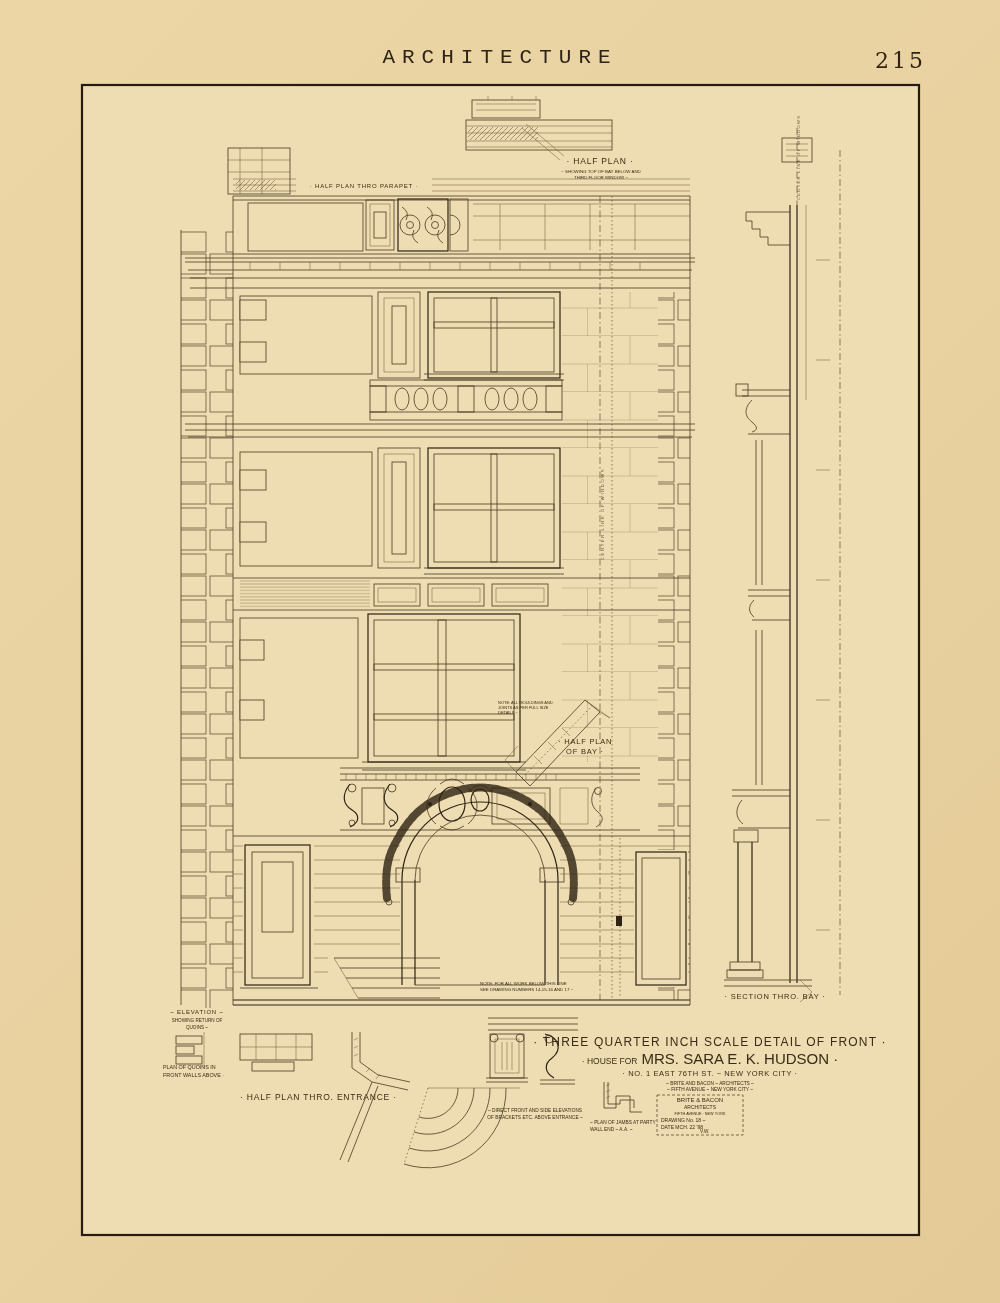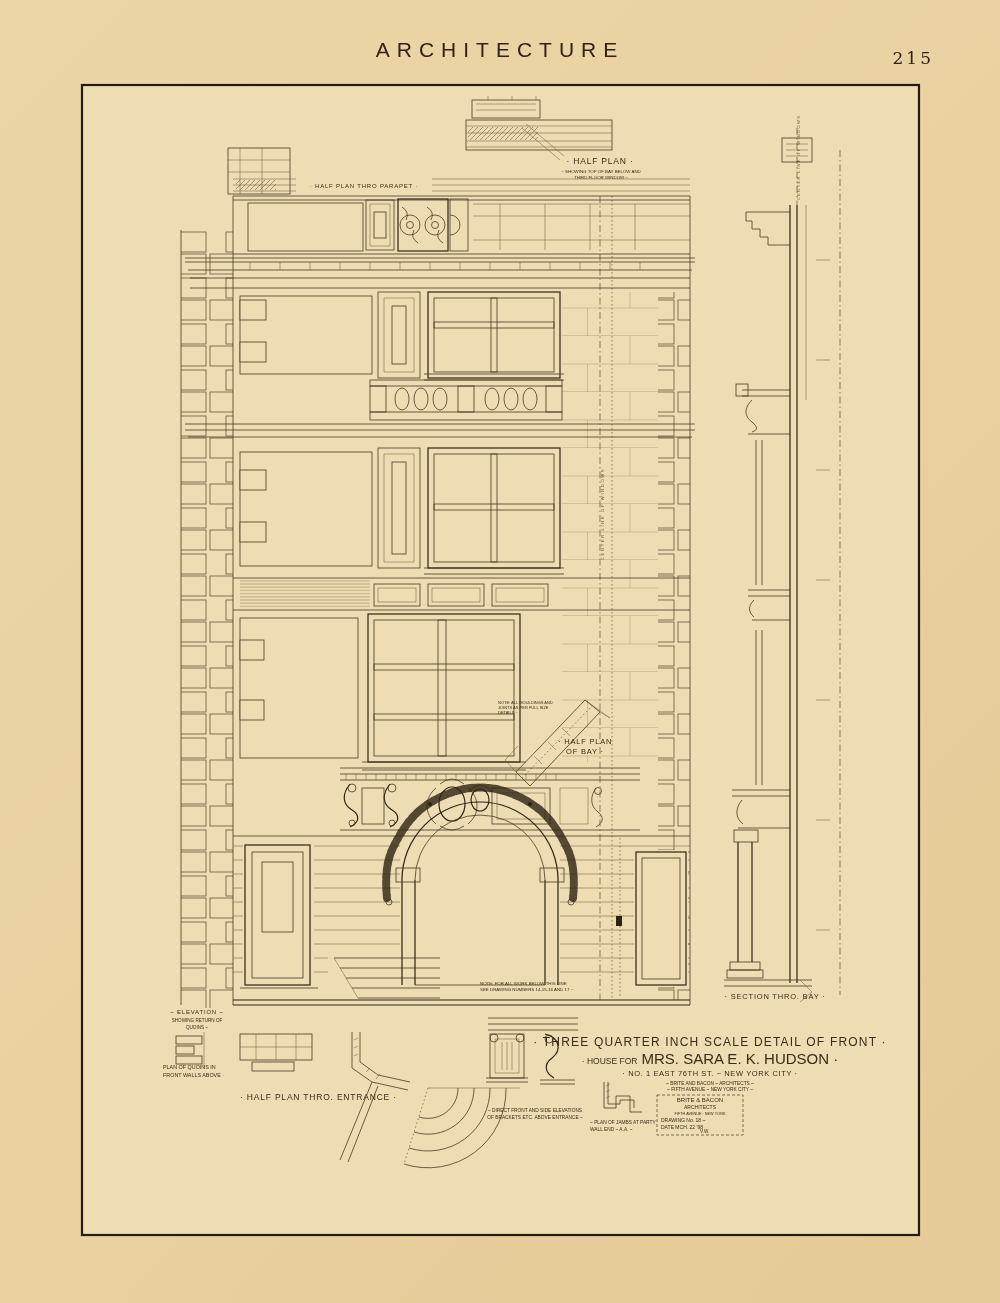--- a/index.html
+++ b/index.html
@@ -2,26 +2,26 @@
 <html><head>
 <meta charset="utf-8">
 <style>
   html,body{margin:0;padding:0;}
   body{
     width:1000px;height:1303px;position:relative;
     background:linear-gradient(135deg,#ecd6a6 0%,#e9d1a0 55%,#e3ca96 100%);
     font-family:"Liberation Sans",sans-serif;color:#332818;overflow:hidden;
   }
   .hdr{
-    position:absolute;top:38px;left:0;width:100%;text-align:center;
-    font-family:Liberation Sans, sans-serif;font-size:21px;letter-spacing:7px;color:#2e2314;
+    position:absolute;top:46px;left:0;width:100%;text-align:center;
+    font-family:Liberation Mono, monospace;font-size:21px;letter-spacing:7px;color:#2e2314;
   }
   .pagenum{
-    position:absolute;top:48px;right:66px;
-    font-family:"DejaVu Serif",serif;font-size:17px;letter-spacing:3px;color:#2e2314;
+    position:absolute;top:48px;right:74px;
+    font-family:"DejaVu Serif",serif;font-size:22px;letter-spacing:3px;color:#2e2314;
   }
   svg{position:absolute;top:0;left:0;}
   svg text{font-family:"Liberation Sans",sans-serif;fill:#3a2c16;}
   .s1{stroke:#4a3a22;stroke-width:.8;fill:none;}
   .s2{stroke:#2e2313;stroke-width:1.2;fill:none;}
   .thin{stroke:#6a5533;stroke-width:.5;fill:none;}
   .cl{stroke:#4a3a22;stroke-width:.6;fill:none;stroke-dasharray:7 3 1.5 3;}
   .dot{stroke:#4a3a22;stroke-width:.6;fill:none;stroke-dasharray:1.5 2.5;}
   .paper{fill:#eedcb2;stroke:none;}
   .lbl{letter-spacing:.8px;}

